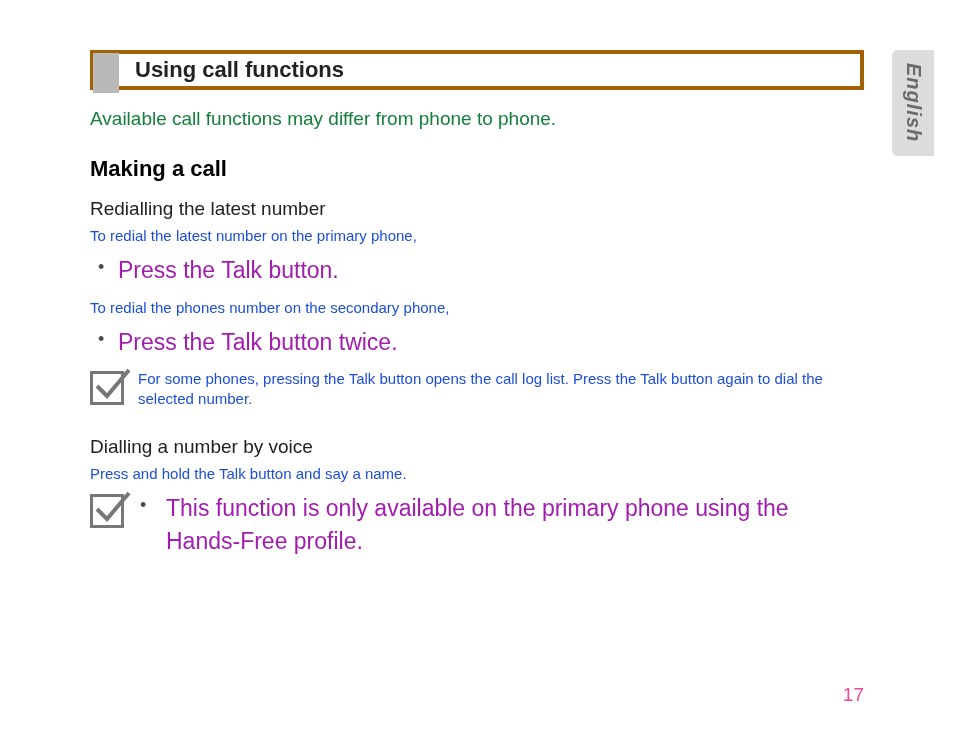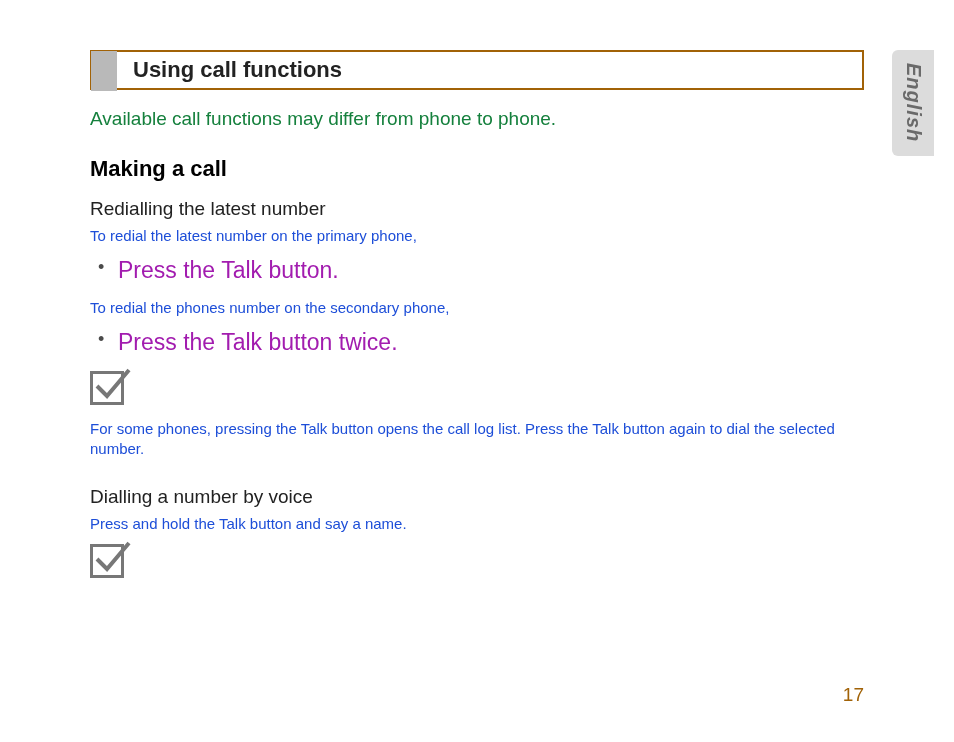--- a/index.html
+++ b/index.html
@@ -7,21 +7,21 @@
   body {
     font-family: Arial, Helvetica, sans-serif;
     color: #3f3f3f;
     background: #fff;
     position: relative;
     padding: 50px 90px 40px 90px;
   }
   .section-header {
     display: flex;
     align-items: stretch;
-    border: 2px solid #a16207;
+    border: 4px solid #a16207;
     height: 40px;
     margin-bottom: 18px;
   }
   .section-badge {
     width: 26px;
     background: #b9b9b9;
     margin: -1px 0 -1px -1px;
     height: 40px;
   }
   .section-title {
@@ -75,21 +75,20 @@
     top: 0;
     color: #4b4b4b;
     font-size: 18px;
   }
   .note-row {
     display: flex;
     align-items: flex-start;
     gap: 14px;
     margin-top: 8px;
     margin-bottom: 22px;
-    flex-direction: column;
   }
   .check-icon {
     flex: 0 0 34px;
     width: 34px;
     height: 34px;
     border: 3px solid #777;
     position: relative;
     margin-top: 2px;
   }
   .check-icon svg { position: absolute; top: -6px; left: 0; }
@@ -116,21 +115,21 @@
     font-weight: bold;
     font-style: italic;
     color: #6a6a6a;
     letter-spacing: 1px;
   }
   .page-num {
     position: absolute;
     bottom: 36px;
     right: 90px;
     font-size: 19px;
-    color: #a16207;
+    color: #ec4899;
   }
 </style>
 </head>
 <body>
 
 <div class="lang-tab">
   <span>English</span>
 </div>
 
 <div class="section-header">
@@ -167,17 +166,18 @@
 <p class="para">Press and hold the Talk button and say a name.</p>
 
 <div class="note-row">
   <div class="check-icon">
     <svg width="40" height="40" viewBox="0 0 40 40">
       <path d="M4 18 L14 28 L36 2" stroke="#777" stroke-width="4" fill="none"></path>
     </svg>
   </div>
   <div class="note-body">
     <ul class="bullets">
+      <li>This function is only available on the primary phone using the Hands-Free profile.</li>
     </ul>
   </div>
 </div>
 
 <div class="page-num">17</div>
 
 </body></html>

